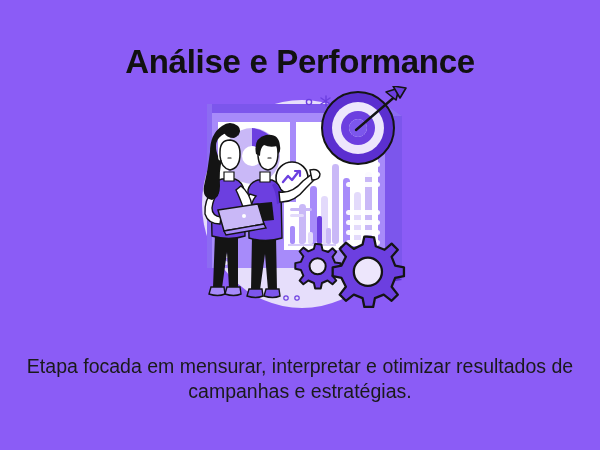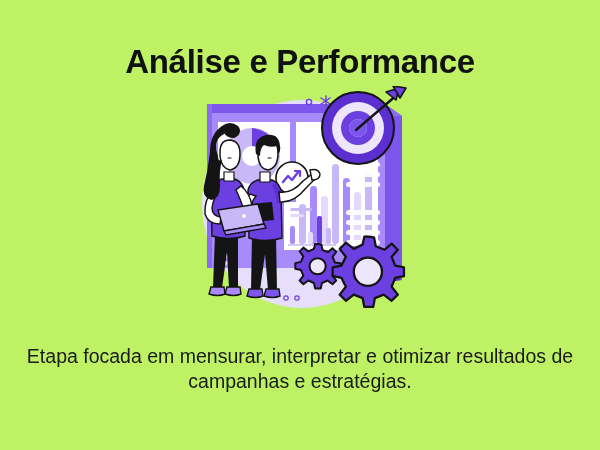--- a/index.html
+++ b/index.html
@@ -11,21 +11,21 @@
     width: 600px;
     height: 450px;
     background: #ffffff;
     font-family: "Liberation Sans", sans-serif;
     overflow: hidden;
   }
   .slide {
     position: relative;
     width: 600px;
     height: 450px;
-    background: #bef264;
+    background: #8b5cf6;
     display: flex;
     flex-direction: column;
     align-items: center;
   }
   .page-title {
     margin: 0;
     padding-top: 44px;
     font-size: 33px;
     font-weight: 700;
     letter-spacing: -0.3px;
@@ -39,21 +39,21 @@
     width: 240px;
     height: 230px;
     margin-top: 6px;
   }
   .illustration-wrap svg {
     display: block;
     width: 240px;
     height: 230px;
   }
   .caption {
-    margin: 6px;
+    margin: 16px;
     padding-top: 22px;
     width: 560px;
     text-align: center;
     font-size: 19.5px;
     line-height: 1.28;
     color: #1a1a1a;
     font-family: "Liberation Sans", sans-serif;
     font-weight: 400;
   }
 </style>

